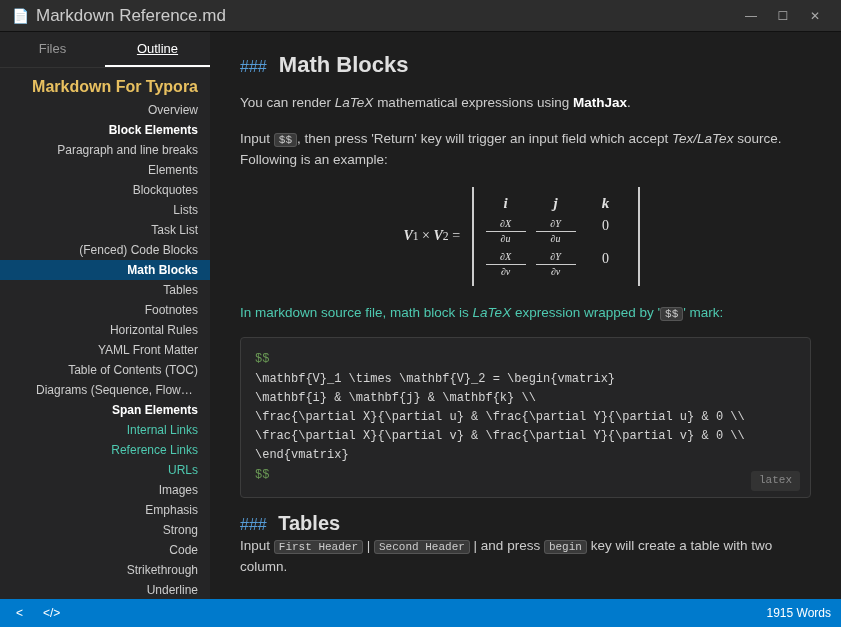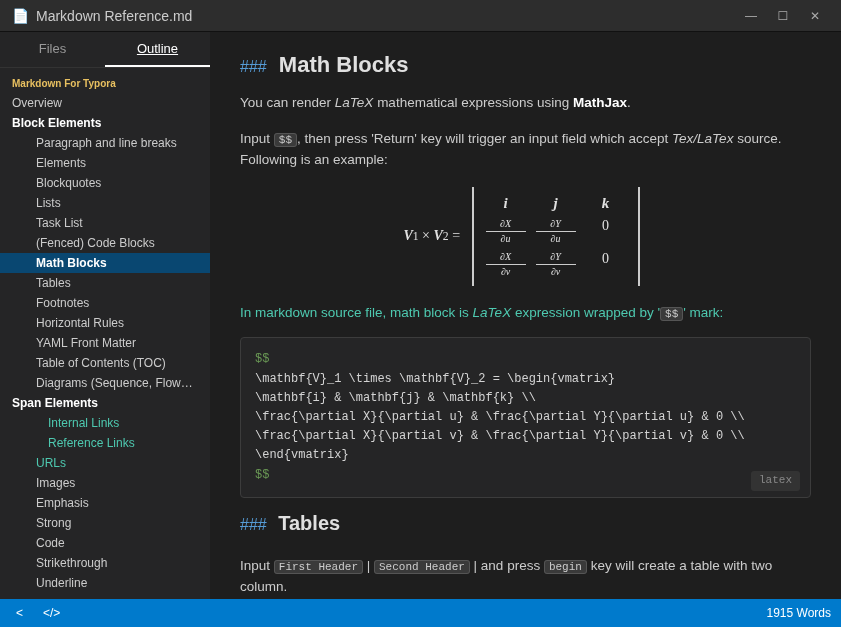--- a/index.html
+++ b/index.html
@@ -9,39 +9,40 @@
     .titlebar {
       background: #2d2d2d;
       height: 32px;
       display: flex;
       align-items: center;
       padding: 0 12px;
       border-bottom: 1px solid #111;
       flex-shrink: 0;
     }
     .titlebar-icon { width: 16px; height: 16px; margin-right: 8px; color: #aaa; font-size: 14px; }
-    .titlebar-title { font-size: 14px; color: #ccc; flex: 1; }
+    .titlebar-title { font-size: 17px; color: #ccc; flex: 1; }
     .titlebar-controls { display: flex; gap: 4px; }
     .titlebar-btn { width: 28px; height: 28px; display: flex; align-items: center; justify-content: center; cursor: pointer; color: #aaa; font-size: 12px; border-radius: 3px; }
 
     
     .main-layout {
       display: flex;
       flex: 1;
       overflow: hidden;
     }
 
     
     .sidebar {
       width: 210px;
       background: #252526;
       display: flex;
       flex-direction: column;
       flex-shrink: 0;
       overflow: hidden;
+      text-align: right;
     }
 
     .sidebar-tabs {
       display: flex;
       border-bottom: 1px solid #333;
       height: 36px;
       flex-shrink: 0;
     }
     .sidebar-tab {
       flex: 1;
@@ -62,21 +63,21 @@
     .sidebar-content {
       overflow-y: auto;
       flex: 1;
       padding: 4px 0;
     }
     .sidebar-content::-webkit-scrollbar { width: 6px; }
     .sidebar-content::-webkit-scrollbar-track { background: #252526; }
     .sidebar-content::-webkit-scrollbar-thumb { background: #444; border-radius: 3px; }
 
     .sidebar-section-title {
-      font-size: 10px;
+      font-size: 16px;
       color: #e8c060;
       padding: 6px 12px 4px;
       font-weight: 600;
     }
 
     .sidebar-item {
       padding: 3px 12px;
       font-size: 12px;
       cursor: pointer;
       color: #ccc;
@@ -182,21 +183,21 @@
       font-size: 13.5px;
       line-height: 1.6;
       margin-bottom: 4px;
     }
     .in-source-note em { font-style: italic; }
 
     .section-heading2 {
       font-size: 20px;
       font-weight: 700;
       color: #e0e0e0;
-      margin-bottom: 20px;
+      margin-bottom: 0;
       margin-top: 8px;
     }
 
     
     .statusbar {
       height: 28px;
       background: #007acc;
       display: flex;
       align-items: center;
       padding: 0 10px;

